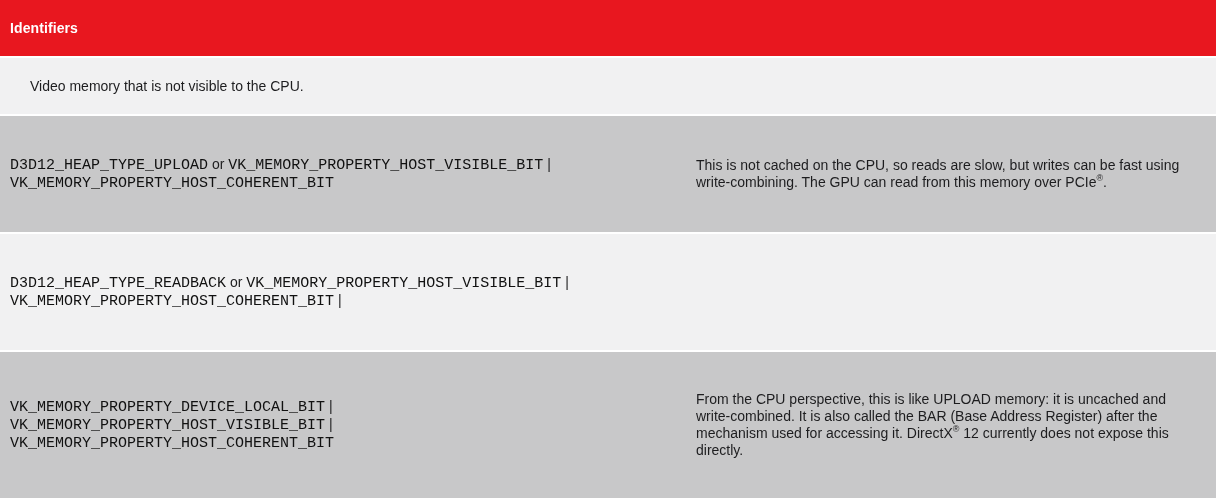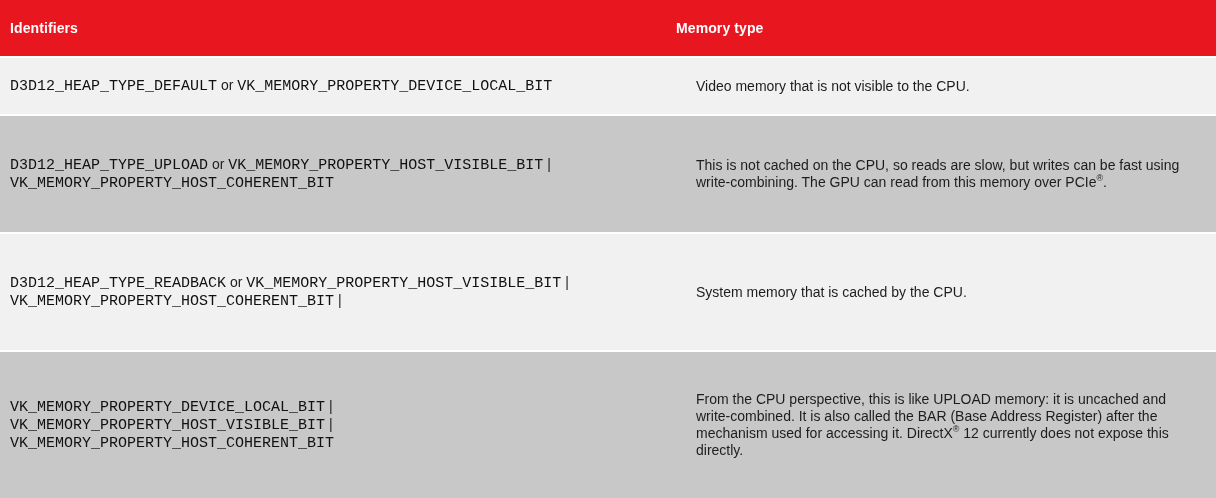--- a/index.html
+++ b/index.html
@@ -75,27 +75,23 @@
   }
   .mem-p:last-child { margin-bottom: 0; margin-left: 20px; }
   sup { font-size: 9px; line-height: 0; }
 </style>
 </head>
 <body>
 
 <div class="table">
   <div class="thead">
     <div class="th th-id">Identifiers</div>
-    <div class="th th-mem">Memory type</div>
   </div>
   <div class="tbody">
       <div class="tr">
-        <div class="td td-id">
-          <div class="cell-inner"><span class="code">D3D12_HEAP_TYPE_DEFAULT</span><span class="plain"> or </span><span class="code">VK_MEMORY_PROPERTY_DEVICE_LOCAL_BIT</span></div>
-        </div>
         <div class="td td-mem">
           <div class="cell-inner">
             <p class="mem-p">Video memory that is not visible to the CPU.</p>
           </div>
         </div>
       </div>
       <div class="tr">
         <div class="td td-id">
           <div class="cell-inner"><span class="code">D3D12_HEAP_TYPE_UPLOAD</span><span class="plain"> or </span><span class="code">VK_MEMORY_PROPERTY_HOST_VISIBLE_BIT</span><span class="plain"> |</span><br><span class="code">VK_MEMORY_PROPERTY_HOST_COHERENT_BIT</span></div>
         </div>
@@ -104,21 +100,20 @@
             <p class="mem-p">This is not cached on the CPU, so reads are slow, but writes can be fast using write-combining. The GPU can read from this memory over PCIe<sup>®</sup>.</p>
           </div>
         </div>
       </div>
       <div class="tr">
         <div class="td td-id">
           <div class="cell-inner"><span class="code">D3D12_HEAP_TYPE_READBACK</span><span class="plain"> or </span><span class="code">VK_MEMORY_PROPERTY_HOST_VISIBLE_BIT</span><span class="plain"> |</span><br><span class="code">VK_MEMORY_PROPERTY_HOST_COHERENT_BIT</span><span class="plain"> |</span><br></div>
         </div>
         <div class="td td-mem">
           <div class="cell-inner">
-            <p class="mem-p">System memory that is cached by the CPU.</p>
           </div>
         </div>
       </div>
       <div class="tr">
         <div class="td td-id">
           <div class="cell-inner"><span class="code">VK_MEMORY_PROPERTY_DEVICE_LOCAL_BIT</span><span class="plain"> |</span><br><span class="code">VK_MEMORY_PROPERTY_HOST_VISIBLE_BIT</span><span class="plain"> |</span><br><span class="code">VK_MEMORY_PROPERTY_HOST_COHERENT_BIT</span></div>
         </div>
         <div class="td td-mem">
           <div class="cell-inner">
             <p class="mem-p">From the CPU perspective, this is like UPLOAD memory: it is uncached and write-combined. It is also called the BAR (Base Address Register) after the mechanism used for accessing it. DirectX<sup>®</sup> 12 currently does not expose this directly.</p>

